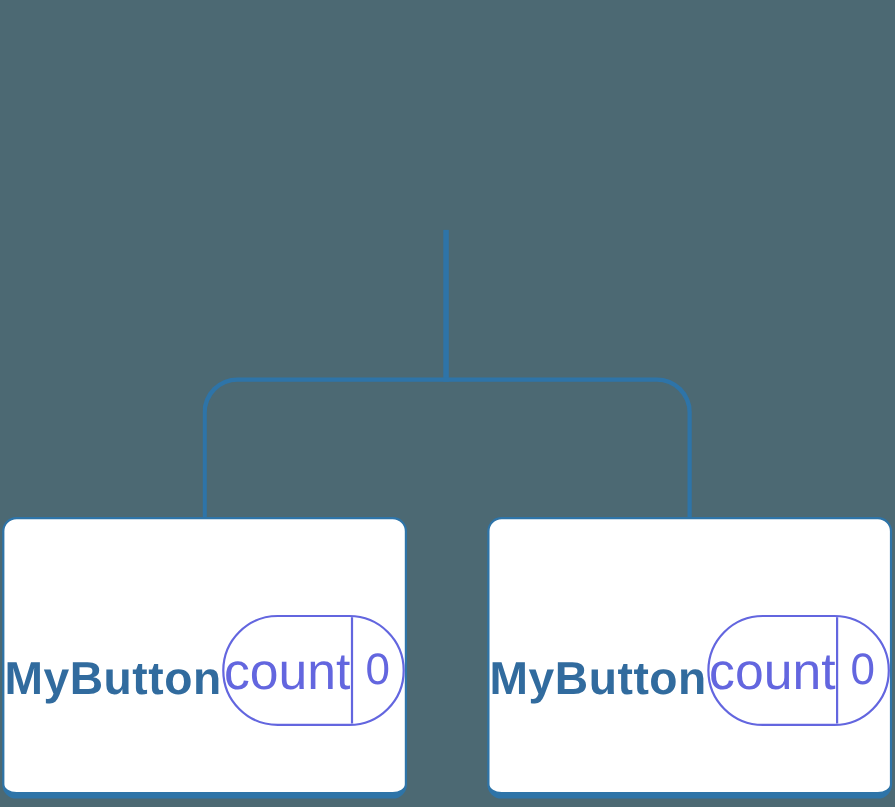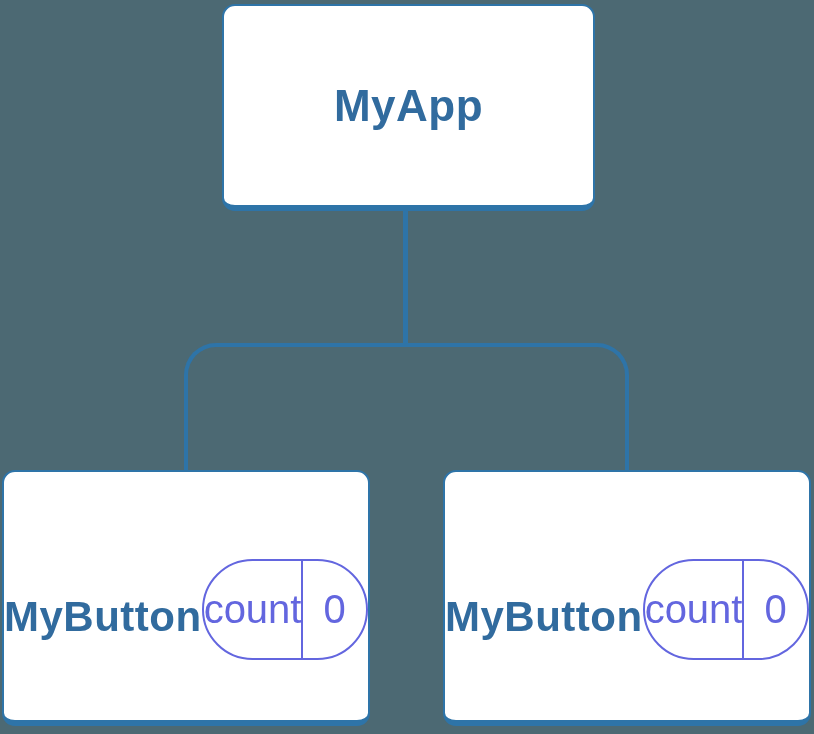--- a/index.html
+++ b/index.html
@@ -77,37 +77,34 @@
     display: flex;
     align-items: stretch;
     overflow: hidden;
     background: var(--node-fill);
   }
   .state-key {
     flex: 1;
     display: flex; align-items: center; justify-content: center;
     border-right: 2px solid var(--state-purple);
     color: var(--state-purple);
-    font-size: 40px;
+    font-size: 47px;
   }
   .state-value {
     width: 91px;
     display: flex; align-items: center; justify-content: center;
     color: var(--state-purple);
     font-size: 40px;
   }
 </style>
 </head>
 <body>
 
 <div class="canvas">
 
-  <div class="node node-root">
-    <div class="node-label">MyApp</div>
-  </div>
 
   <div class="stem"></div>
   <div class="bracket"></div>
 
   <div class="node node-child node-child-1">
     <div class="node-label">MyButton</div>
     <div class="state-pill">
       <div class="state-key">count</div>
       <div class="state-value">0</div>
     </div>

